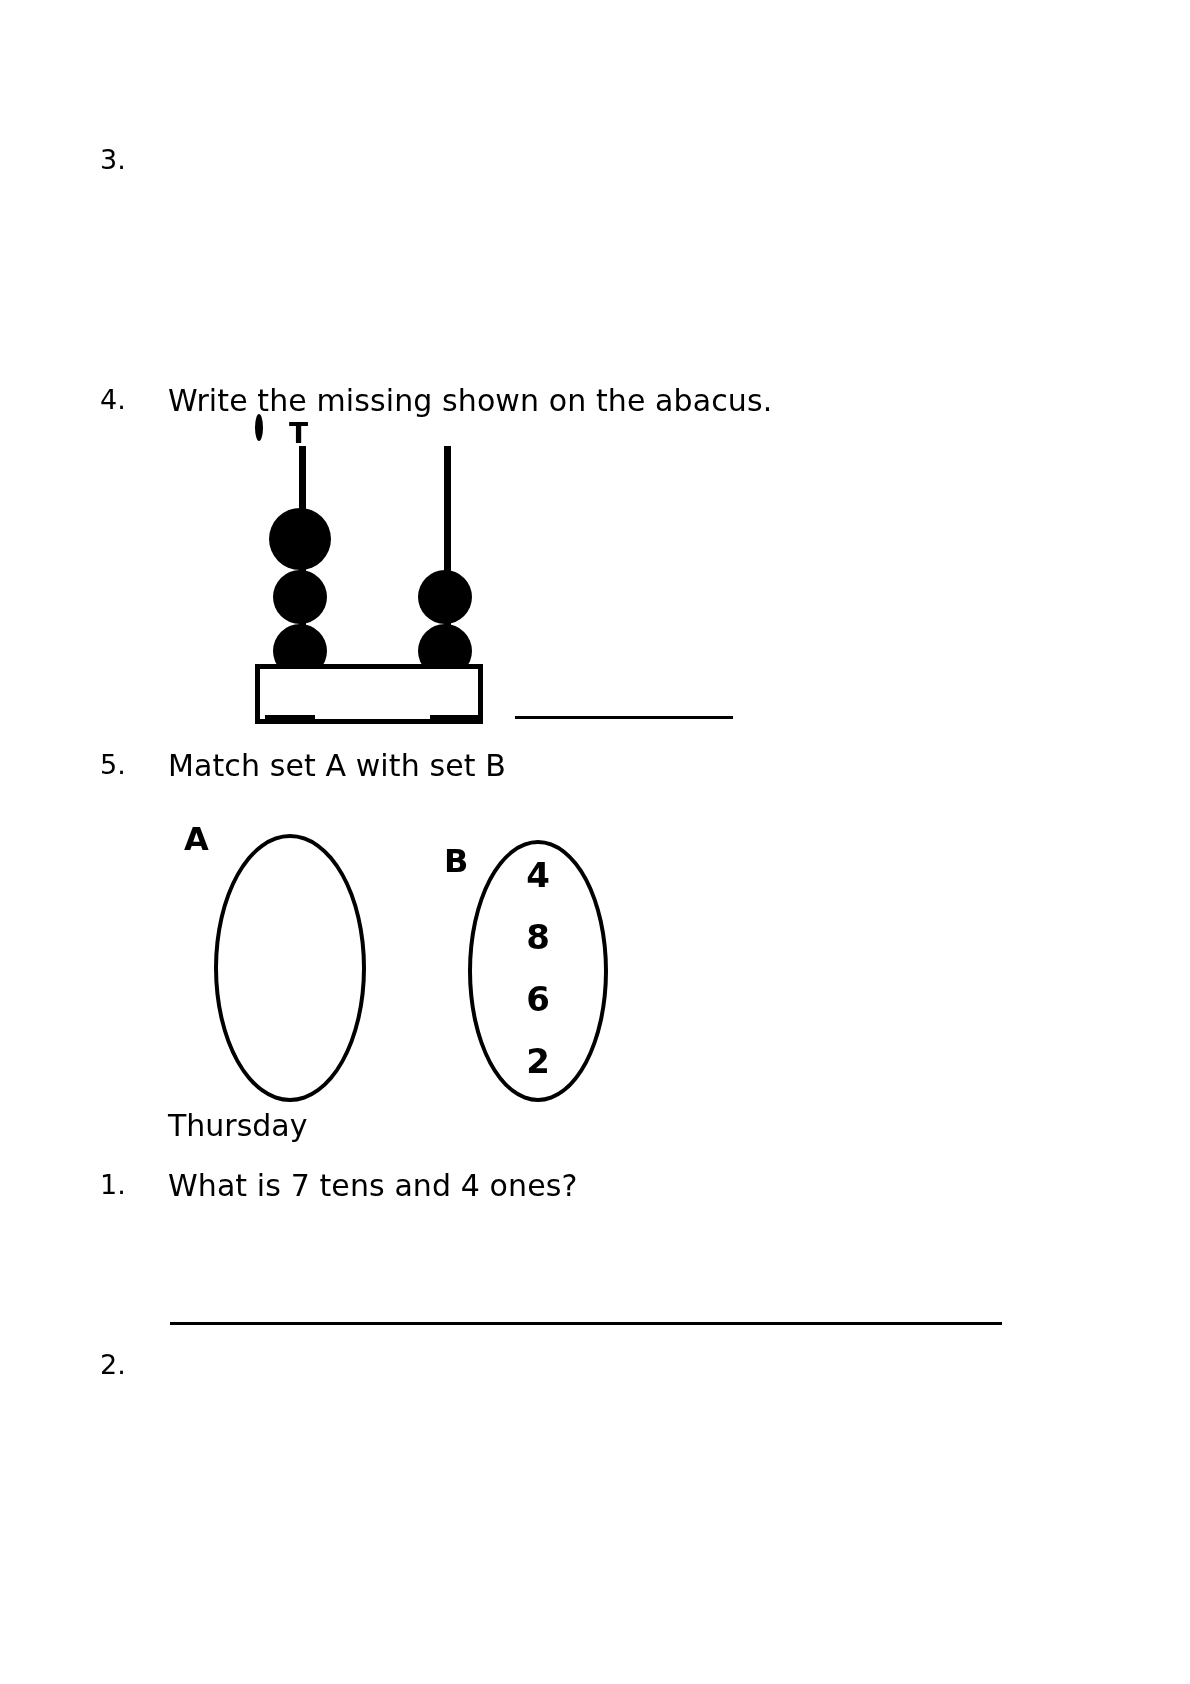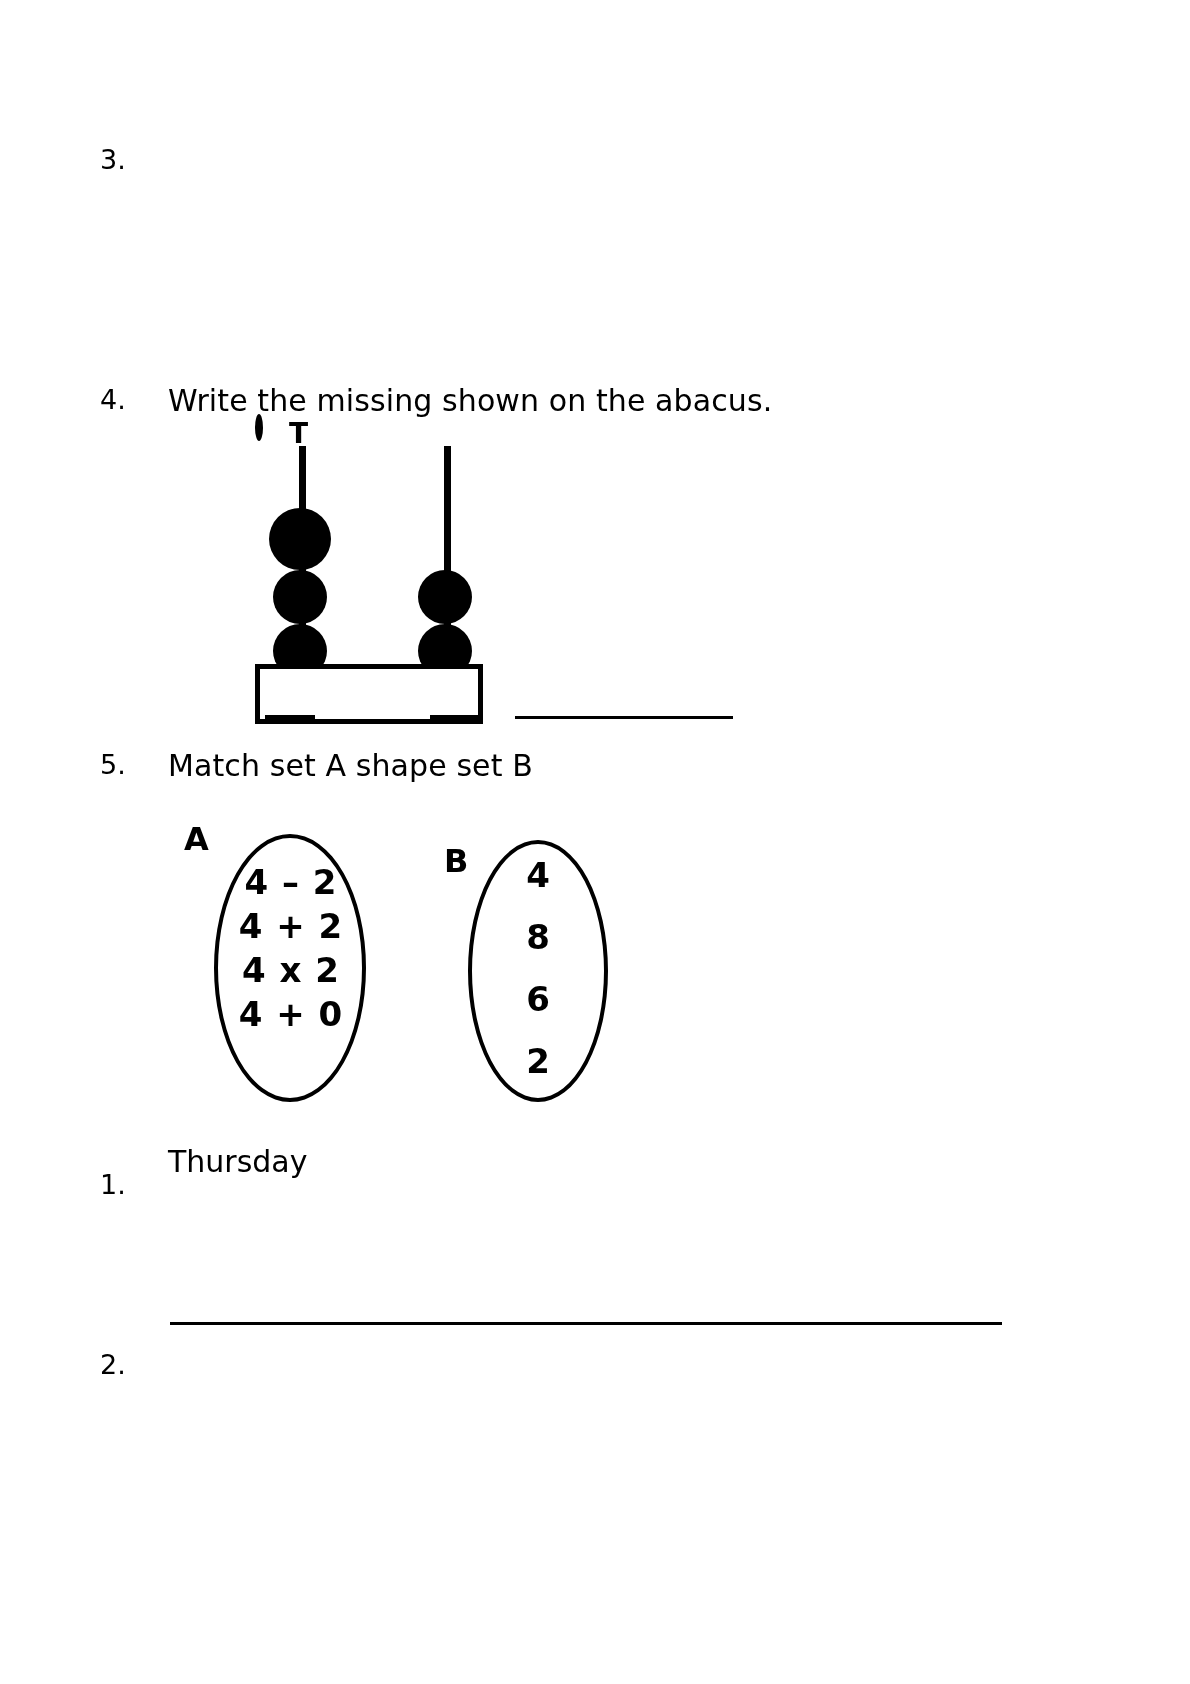--- a/index.html
+++ b/index.html
@@ -179,21 +179,20 @@
     font-family: "DejaVu Sans", sans-serif;
   }
 
   
   #day-heading {
     position: absolute;
     left: 168px;
     top: 1108px;
     font-size: 30px;
     line-height: 36px;
-    margin-top: 36px;
   }
 
   
   #t-q1 { left: 100px; top: 1168px; }
   #t-q1-line { left: 170px; top: 1322px; width: 832px; }
 
   
   #t-q2 { left: 100px; top: 1348px; }
 </style>
 </head>
@@ -226,49 +225,44 @@
 
     <span class="base"></span>
     <span class="foot foot-l"></span>
     <span class="foot foot-r"></span>
   </div>
 
   <div class="answer-line" id="q4-answer-line"></div>
 
   <div class="q-row" id="q5">
     <span class="q-num">5.</span>
-    <span class="q-text">Match set A shape set B</span>
+    <span class="q-text">Match set A with set B</span>
   </div>
 
   <div class="sets">
     <span class="set-label set-label-a">A</span>
     <span class="set-label set-label-b">B</span>
 
     <span class="oval oval-a"></span>
     <span class="oval oval-b"></span>
 
-    <div class="set-items set-a-items">
-      <span class="item">4 – 2</span>
-      <span class="item">4 + 2</span>
-      <span class="item">4 x 2</span>
-      <span class="item">4 + 0</span>
-    </div>
 
     <div class="set-items set-b-items">
       <span class="item">4</span>
       <span class="item">8</span>
       <span class="item">6</span>
       <span class="item">2</span>
     </div>
   </div>
 
   <div id="day-heading">Thursday</div>
 
   <div class="q-row" id="t-q1">
     <span class="q-num">1.</span>
+    <span class="q-text">What is 7 tens and 4 ones?</span>
   </div>
   <div class="answer-line" id="t-q1-line"></div>
 
   <div class="q-row" id="t-q2">
     <span class="q-num">2.</span>
   </div>
 
 </div>
 
 </body></html>

